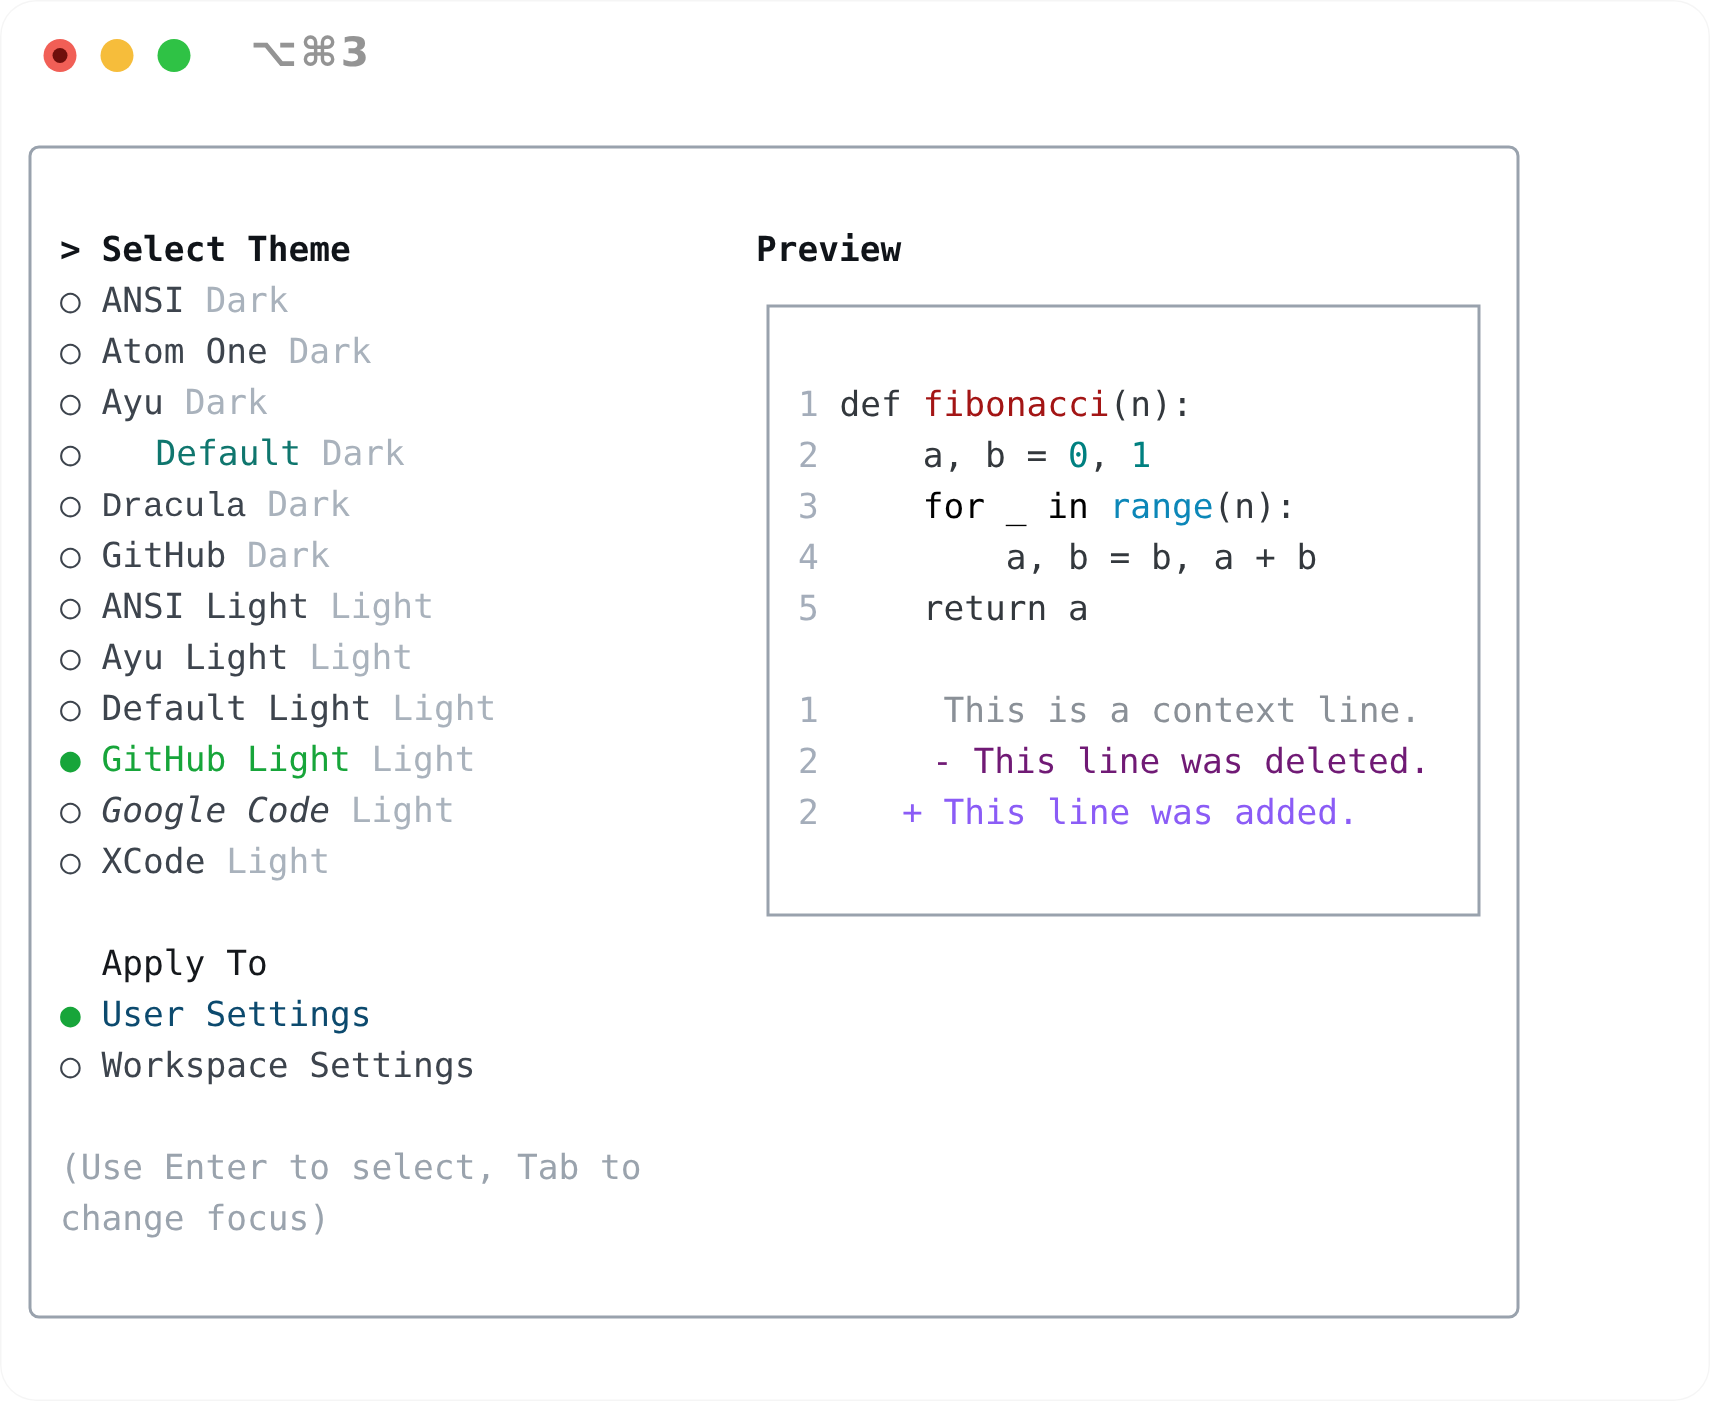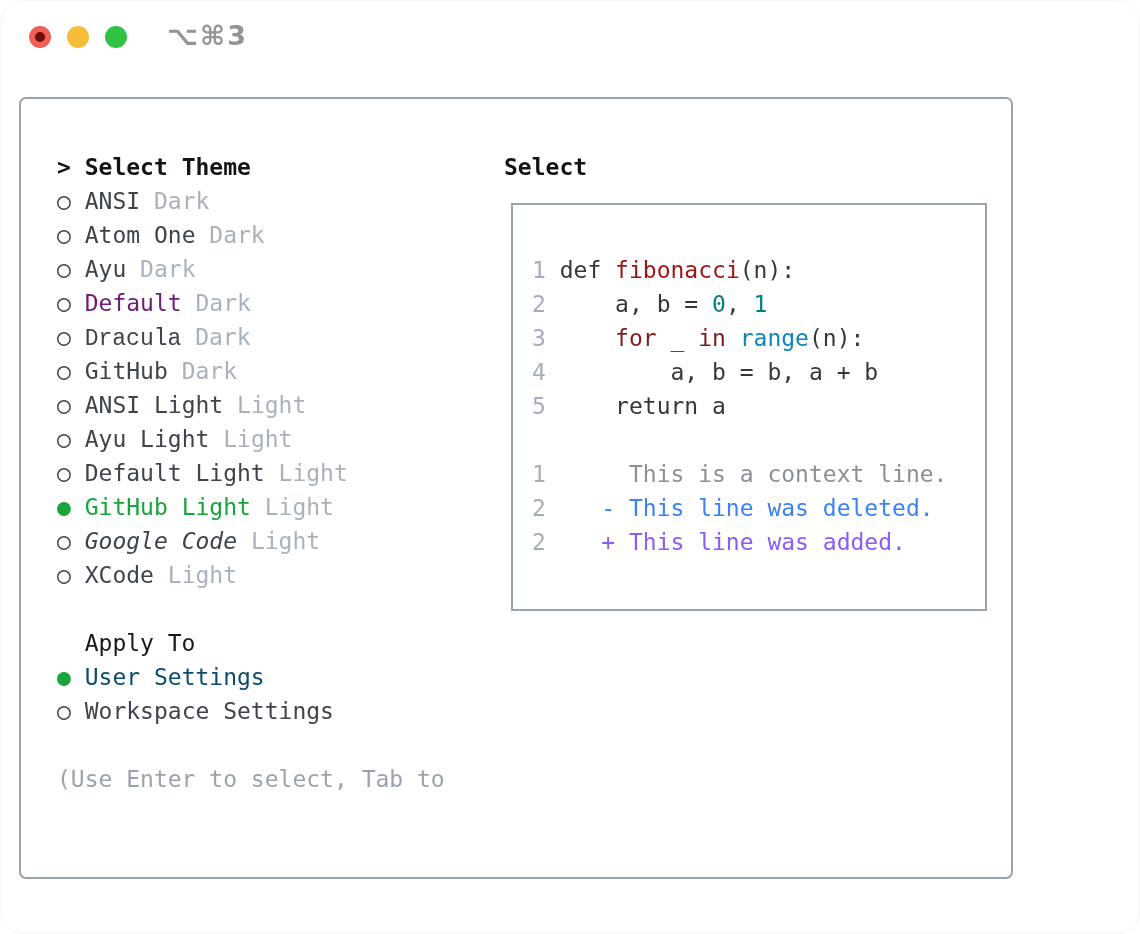--- a/index.html
+++ b/index.html
@@ -33,21 +33,21 @@
     position:absolute;left:19px;top:97px;
     width:994px;height:782px;
     box-sizing:border-box;
     border:2px solid #99a2ad;
     border-radius:7px;
     background:#ffffff;
   }
   .mono{font-size:23px;line-height:34px;}
   .ln{height:34px;white-space:pre;}
   .region{position:absolute;}
-  .left-region{left:36px;top:51px;}
+  .left-region{left:19px;top:51px;}
   .preview-title{
     position:absolute;left:483px;top:51px;
     height:34px;line-height:34px;
     font-size:23px;font-weight:bold;color:#101419;
     white-space:pre;
   }
   .preview-box{
     position:absolute;left:490px;top:104px;
     width:476px;height:408px;
     box-sizing:border-box;
@@ -70,47 +70,48 @@
     <div class="window-title">⌥⌘3</div>
   </div>
 
   <div class="panel">
 
     <div class="region left-region mono">
         <div class="ln"><span style="color: rgb(16, 20, 25); font-weight: bold;">&gt; </span><span style="color: rgb(16, 20, 25); font-weight: bold;">Select Theme</span></div>
         <div class="ln"><span style="color: rgb(61, 68, 77);">○ </span><span style="color: rgb(61, 68, 77);">ANSI </span><span style="color: rgb(169, 178, 188);">Dark</span></div>
         <div class="ln"><span style="color: rgb(61, 68, 77);">○ </span><span style="color: rgb(61, 68, 77);">Atom One </span><span style="color: rgb(169, 178, 188);">Dark</span></div>
         <div class="ln"><span style="color: rgb(61, 68, 77);">○ </span><span style="color: rgb(61, 68, 77);">Ayu </span><span style="color: rgb(169, 178, 188);">Dark</span></div>
-        <div class="ln"><span style="color: rgb(61, 68, 77);">○ </span><span style="color: #701a75;">Default </span><span style="color: rgb(169, 178, 188);">Dark</span></div>
+        <div class="ln"><span style="color: rgb(61, 68, 77);">○ </span><span style="color: #0f766e; margin-left: 36px;">Default </span><span style="color: rgb(169, 178, 188);">Dark</span></div>
         <div class="ln"><span style="color: rgb(61, 68, 77);">○ </span><span style="color: rgb(61, 68, 77); font-family: Liberation Mono, monospace;">Dracula </span><span style="color: rgb(169, 178, 188);">Dark</span></div>
         <div class="ln"><span style="color: rgb(61, 68, 77);">○ </span><span style="color: rgb(61, 68, 77);">GitHub </span><span style="color: rgb(169, 178, 188);">Dark</span></div>
         <div class="ln"><span style="color: rgb(61, 68, 77);">○ </span><span style="color: rgb(61, 68, 77);">ANSI Light </span><span style="color: rgb(169, 178, 188);">Light</span></div>
         <div class="ln"><span style="color: rgb(61, 68, 77);">○ </span><span style="color: rgb(61, 68, 77); text-align: center;">Ayu Light </span><span style="color: rgb(169, 178, 188);">Light</span></div>
         <div class="ln"><span style="color: rgb(61, 68, 77);">○ </span><span style="color: rgb(61, 68, 77);">Default Light </span><span style="color: rgb(169, 178, 188);">Light</span></div>
         <div class="ln"><span style="color: rgb(23, 165, 58);">● </span><span style="color: rgb(23, 165, 58);">GitHub Light </span><span style="color: rgb(169, 178, 188);">Light</span></div>
         <div class="ln"><span style="color: rgb(61, 68, 77);">○ </span><span style="color: rgb(61, 68, 77); font-style: italic;">Google Code </span><span style="color: rgb(169, 178, 188);">Light</span></div>
         <div class="ln"><span style="color: rgb(61, 68, 77);">○ </span><span style="color: rgb(61, 68, 77); margin-top: 32px;">XCode </span><span style="color: rgb(169, 178, 188);">Light</span></div>
         <div class="ln"></div>
         <div class="ln"><span style="color: rgb(21, 24, 28);">  Apply To</span></div>
         <div class="ln"><span style="color: rgb(23, 165, 58);">● </span><span style="color: #0c4a6e;">User Settings</span></div>
         <div class="ln"><span style="color: rgb(61, 68, 77);">○ </span><span style="color: rgb(61, 68, 77);">Workspace Settings</span></div>
         <div class="ln"></div>
         <div class="ln"><span style="color: rgb(154, 163, 173);">(Use Enter to select, Tab to</span></div>
+        <div class="ln"><span style="color: rgb(154, 163, 173);">change focus)</span></div>
       </div>
 
-    <div class="preview-title">Select</div>
+    <div class="preview-title">Preview</div>
 
     <div class="preview-box">
       <div class="region preview-region mono">
           <div class="ln"><span style="color: rgb(164, 173, 186);">1</span><span style="color: rgb(51, 56, 61); text-align: right;"> def </span><span style="color: rgb(163, 21, 21);">fibonacci</span><span style="color: rgb(51, 56, 61);">(n):</span></div>
           <div class="ln"><span style="color: rgb(164, 173, 186);">2</span><span style="color: rgb(51, 56, 61);">     a, b = </span><span style="color: rgb(0, 128, 128);">0</span><span style="color: rgb(51, 56, 61);">, </span><span style="color: rgb(0, 128, 128);">1</span></div>
-          <div class="ln"><span style="color: rgb(164, 173, 186);">3</span><span style="color: #7f1d1d;">     for _ in </span><span style="color: rgb(12, 135, 184);">range</span><span style="color: rgb(51, 56, 61);">(n):</span></div>
+          <div class="ln"><span style="color: rgb(164, 173, 186);">3</span><span style="color: #000000;">     for _ in </span><span style="color: rgb(12, 135, 184);">range</span><span style="color: rgb(51, 56, 61);">(n):</span></div>
           <div class="ln"><span style="color: rgb(164, 173, 186);">4</span><span style="color: rgb(51, 56, 61);">         a, b = b, a + b</span></div>
           <div class="ln"><span style="color: rgb(164, 173, 186);">5</span><span style="color: rgb(51, 56, 61);">     return a</span></div>
           <div class="ln"></div>
           <div class="ln"><span style="color: rgb(164, 173, 186);">1</span><span style="color: rgb(138, 144, 151);">      This is a context line.</span></div>
-          <div class="ln"><span style="color: rgb(164, 173, 186);">2</span><span style="color: rgb(51, 56, 61);">    </span><span style="color: #3b82f6;">- This line was deleted.</span></div>
+          <div class="ln"><span style="color: rgb(164, 173, 186);">2</span><span style="color: rgb(51, 56, 61);">    </span><span style="color: #701a75; margin-left: 20px;">- This line was deleted.</span></div>
           <div class="ln"><span style="color: rgb(164, 173, 186);">2</span><span style="color: rgb(51, 56, 61);">    </span><span style="color: #8b5cf6;">+ This line was added.</span></div>
         </div>
     </div>
 
   </div>
 </div>
 
 </body></html>

